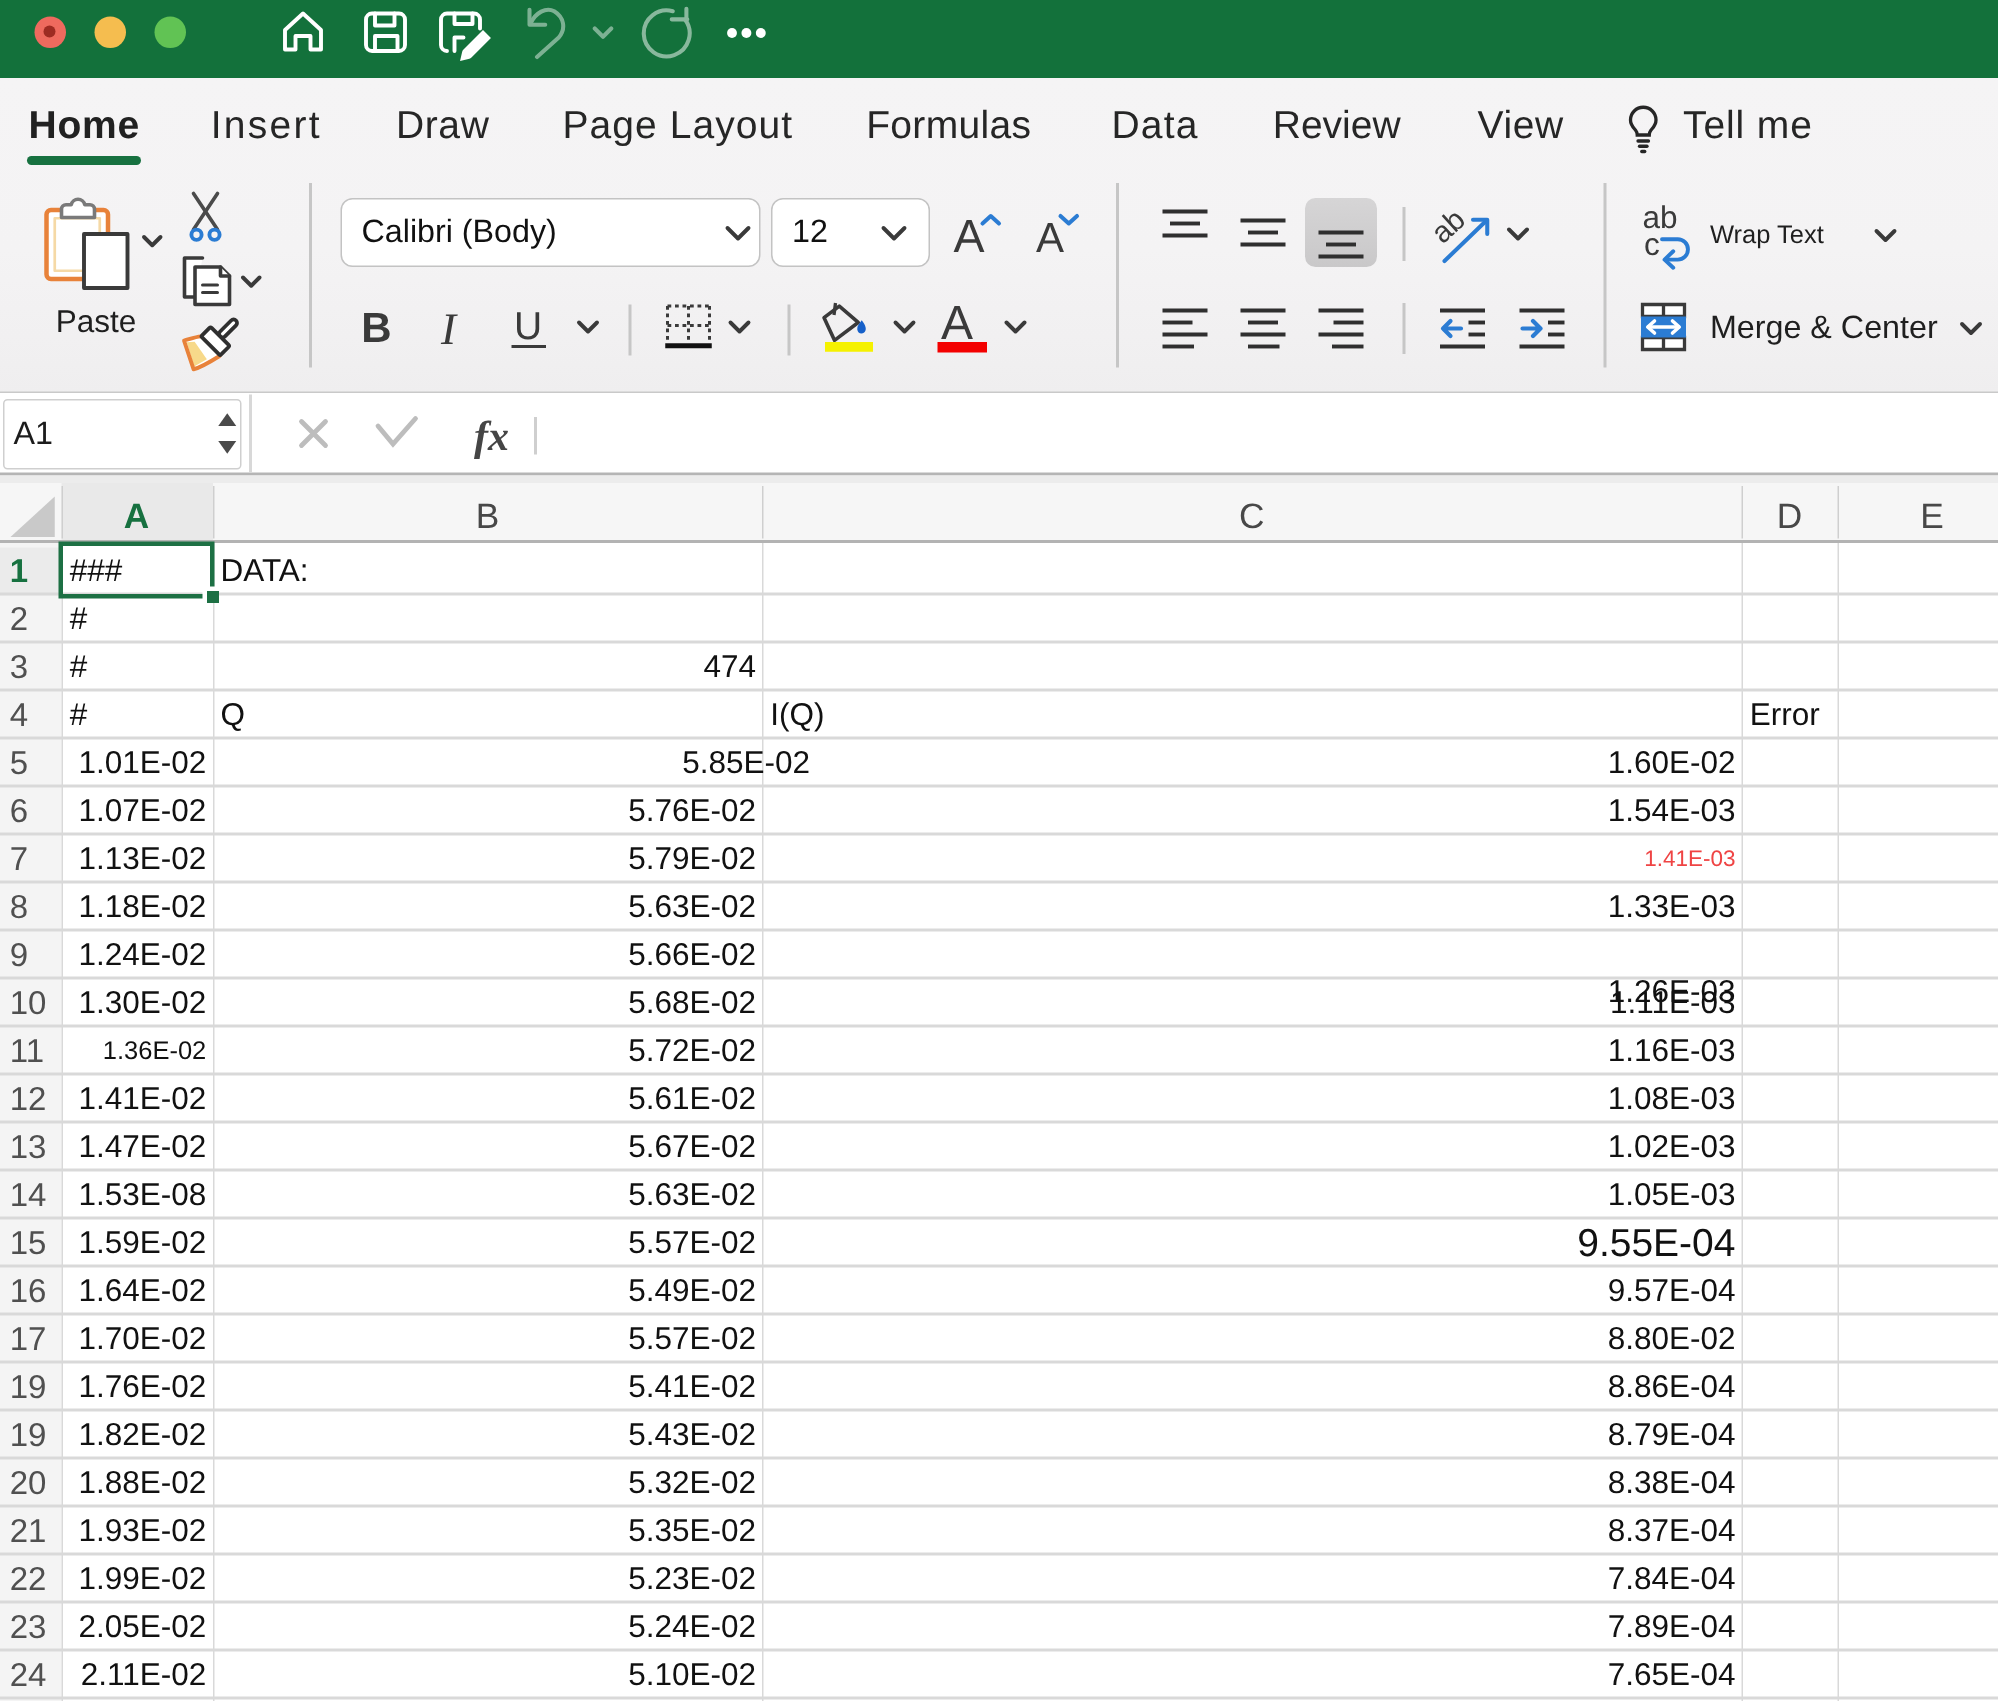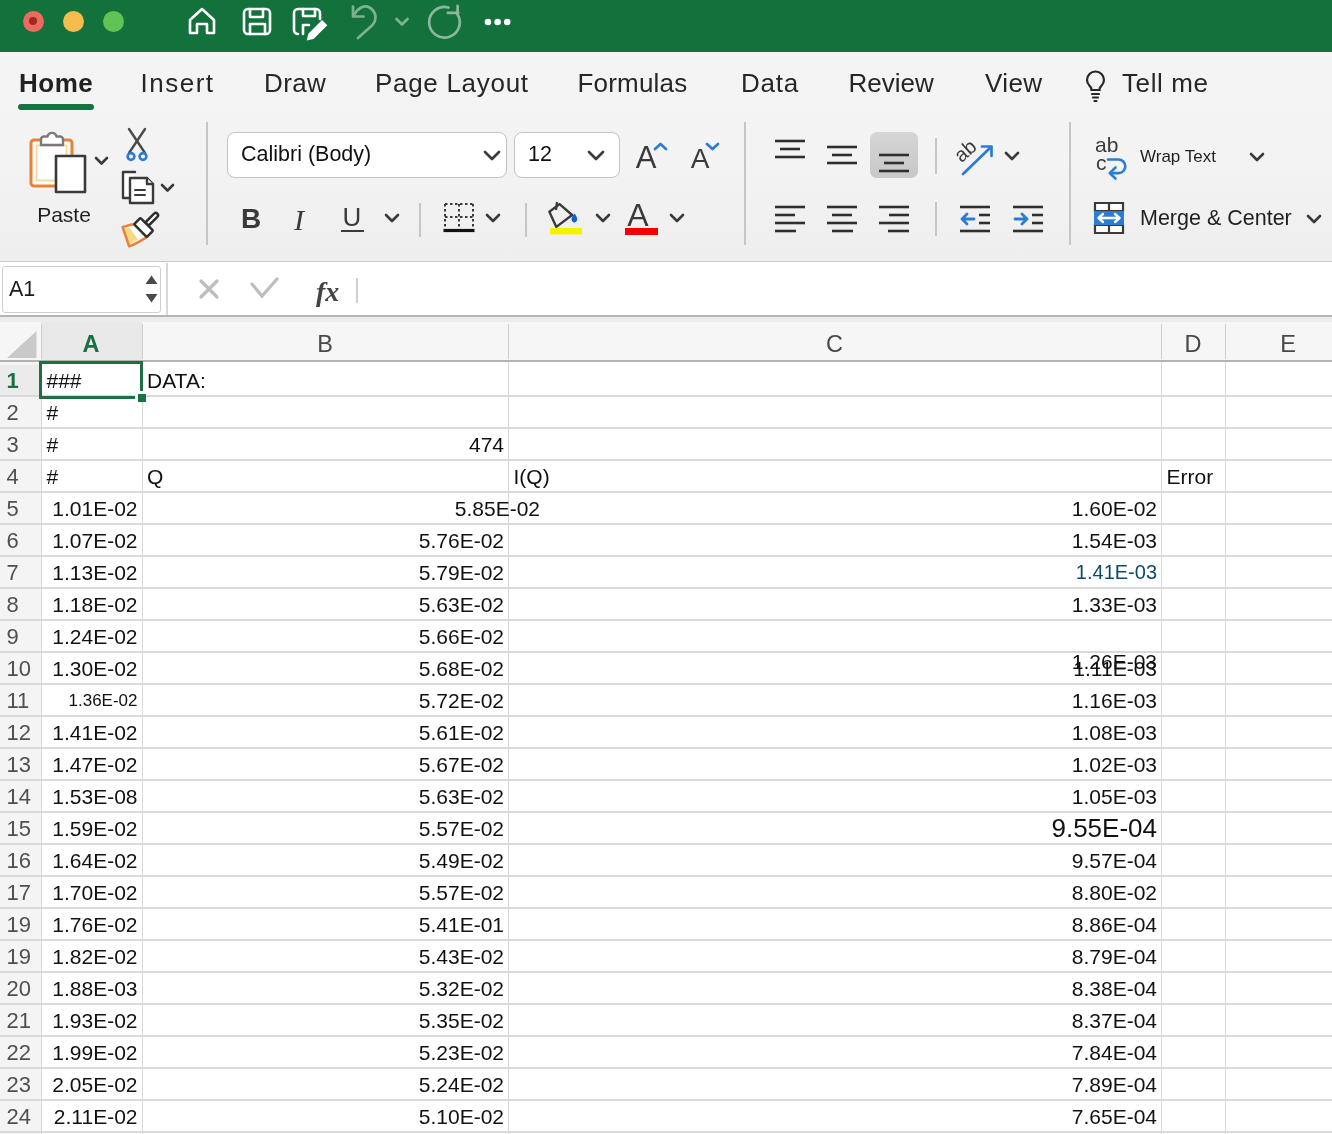--- a/index.html
+++ b/index.html
@@ -361,21 +361,21 @@
 <div style="position:absolute;white-space:nowrap;font-size:21px;color:#111111;font-weight:400;line-height:21px;left:513.5px;top:466.1px;">I(Q)</div>
 <div style="position:absolute;white-space:nowrap;font-size:21px;color:#111111;font-weight:400;line-height:21px;left:1166.5px;top:466.1px;">Error</div>
 <div style="position:absolute;white-space:nowrap;font-size:21px;color:#111111;font-weight:400;line-height:21px;right:1194.5px;top:498.1px;">1.01E-02</div>
 <div style="position:absolute;white-space:nowrap;font-size:21px;color:#111111;font-weight:400;line-height:21px;right:792px;top:498.1px;">5.85E-02</div>
 <div style="position:absolute;white-space:nowrap;font-size:21px;color:#111111;font-weight:400;line-height:21px;right:175px;top:498.1px;">1.60E-02</div>
 <div style="position:absolute;white-space:nowrap;font-size:21px;color:#111111;font-weight:400;line-height:21px;right:1194.5px;top:530.1px;">1.07E-02</div>
 <div style="position:absolute;white-space:nowrap;font-size:21px;color:#111111;font-weight:400;line-height:21px;right:828px;top:530.1px;">5.76E-02</div>
 <div style="position:absolute;white-space:nowrap;font-size:21px;color:#111111;font-weight:400;line-height:21px;right:175px;top:530.1px;">1.54E-03</div>
 <div style="position:absolute;white-space:nowrap;font-size:21px;color:#111111;font-weight:400;line-height:21px;right:1194.5px;top:562.1px;">1.13E-02</div>
 <div style="position:absolute;white-space:nowrap;font-size:21px;color:#111111;font-weight:400;line-height:21px;right:828px;top:562.1px;">5.79E-02</div>
-<div style="position:absolute;white-space:nowrap;font-size:20px;color:#0c4a6e;font-weight:400;line-height:21px;right:175px;top:562.1px;">1.41E-03</div>
+<div style="position:absolute;white-space:nowrap;font-size:15px;color:#ef4444;font-weight:400;line-height:21px;right:175px;top:562.1px;">1.41E-03</div>
 <div style="position:absolute;white-space:nowrap;font-size:21px;color:#111111;font-weight:400;line-height:21px;right:1194.5px;top:594.1px;">1.18E-02</div>
 <div style="position:absolute;white-space:nowrap;font-size:21px;color:#111111;font-weight:400;line-height:21px;right:828px;top:594.1px;">5.63E-02</div>
 <div style="position:absolute;white-space:nowrap;font-size:21px;color:#111111;font-weight:400;line-height:21px;right:175px;top:594.1px;">1.33E-03</div>
 <div style="position:absolute;white-space:nowrap;font-size:21px;color:#111111;font-weight:400;line-height:21px;right:1194.5px;top:626.1px;">1.24E-02</div>
 <div style="position:absolute;white-space:nowrap;font-size:21px;color:#111111;font-weight:400;line-height:21px;right:828px;top:626.1px;">5.66E-02</div>
 <div style="position:absolute;white-space:nowrap;font-size:21px;color:#111111;font-weight:400;line-height:21px;right:175px;top:626.1px;margin-top:25px;">1.26E-03</div>
 <div style="position:absolute;white-space:nowrap;font-size:21px;color:#111111;font-weight:400;line-height:21px;right:1194.5px;top:658.1px;">1.30E-02</div>
 <div style="position:absolute;white-space:nowrap;font-size:21px;color:#111111;font-weight:400;line-height:21px;right:828px;top:658.1px;">5.68E-02</div>
 <div style="position:absolute;white-space:nowrap;font-size:21px;color:#111111;font-weight:400;line-height:21px;right:175px;top:658.1px;">1.11E-03</div>
 <div style="position:absolute;white-space:nowrap;font-size:17px;color:#111111;font-weight:400;line-height:21px;right:1194.5px;top:690.1px;">1.36E-02</div>
@@ -393,26 +393,26 @@
 <div style="position:absolute;white-space:nowrap;font-size:21px;color:#111111;font-weight:400;line-height:21px;right:1194.5px;top:818.1px;">1.59E-02</div>
 <div style="position:absolute;white-space:nowrap;font-size:21px;color:#111111;font-weight:400;line-height:21px;right:828px;top:818.1px;">5.57E-02</div>
 <div style="position:absolute;white-space:nowrap;font-size:26px;color:#111111;font-weight:400;line-height:21px;right:175px;top:818.1px;">9.55E-04</div>
 <div style="position:absolute;white-space:nowrap;font-size:21px;color:#111111;font-weight:400;line-height:21px;right:1194.5px;top:850.1px;">1.64E-02</div>
 <div style="position:absolute;white-space:nowrap;font-size:21px;color:#111111;font-weight:400;line-height:21px;right:828px;top:850.1px;">5.49E-02</div>
 <div style="position:absolute;white-space:nowrap;font-size:21px;color:#111111;font-weight:400;line-height:21px;right:175px;top:850.1px;">9.57E-04</div>
 <div style="position:absolute;white-space:nowrap;font-size:21px;color:#111111;font-weight:400;line-height:21px;right:1194.5px;top:882.1px;">1.70E-02</div>
 <div style="position:absolute;white-space:nowrap;font-size:21px;color:#111111;font-weight:400;line-height:21px;right:828px;top:882.1px;">5.57E-02</div>
 <div style="position:absolute;white-space:nowrap;font-size:21px;color:#111111;font-weight:400;line-height:21px;right:175px;top:882.1px;">8.80E-02</div>
 <div style="position:absolute;white-space:nowrap;font-size:21px;color:#111111;font-weight:400;line-height:21px;right:1194.5px;top:914.1px;">1.76E-02</div>
-<div style="position:absolute;white-space:nowrap;font-size:21px;color:#111111;font-weight:400;line-height:21px;right:828px;top:914.1px;">5.41E-01</div>
+<div style="position:absolute;white-space:nowrap;font-size:21px;color:#111111;font-weight:400;line-height:21px;right:828px;top:914.1px;">5.41E-02</div>
 <div style="position:absolute;white-space:nowrap;font-size:21px;color:#111111;font-weight:400;line-height:21px;right:175px;top:914.1px;">8.86E-04</div>
 <div style="position:absolute;white-space:nowrap;font-size:21px;color:#111111;font-weight:400;line-height:21px;right:1194.5px;top:946.1px;">1.82E-02</div>
 <div style="position:absolute;white-space:nowrap;font-size:21px;color:#111111;font-weight:400;line-height:21px;right:828px;top:946.1px;">5.43E-02</div>
 <div style="position:absolute;white-space:nowrap;font-size:21px;color:#111111;font-weight:400;line-height:21px;right:175px;top:946.1px;">8.79E-04</div>
-<div style="position:absolute;white-space:nowrap;font-size:21px;color:#111111;font-weight:400;line-height:21px;right:1194.5px;top:978.1px;">1.88E-03</div>
+<div style="position:absolute;white-space:nowrap;font-size:21px;color:#111111;font-weight:400;line-height:21px;right:1194.5px;top:978.1px;">1.88E-02</div>
 <div style="position:absolute;white-space:nowrap;font-size:21px;color:#111111;font-weight:400;line-height:21px;right:828px;top:978.1px;">5.32E-02</div>
 <div style="position:absolute;white-space:nowrap;font-size:21px;color:#111111;font-weight:400;line-height:21px;right:175px;top:978.1px;">8.38E-04</div>
 <div style="position:absolute;white-space:nowrap;font-size:21px;color:#111111;font-weight:400;line-height:21px;right:1194.5px;top:1010.1px;">1.93E-02</div>
 <div style="position:absolute;white-space:nowrap;font-size:21px;color:#111111;font-weight:400;line-height:21px;right:828px;top:1010.1px;">5.35E-02</div>
 <div style="position:absolute;white-space:nowrap;font-size:21px;color:#111111;font-weight:400;line-height:21px;right:175px;top:1010.1px;">8.37E-04</div>
 <div style="position:absolute;white-space:nowrap;font-size:21px;color:#111111;font-weight:400;line-height:21px;right:1194.5px;top:1042.1px;">1.99E-02</div>
 <div style="position:absolute;white-space:nowrap;font-size:21px;color:#111111;font-weight:400;line-height:21px;right:828px;top:1042.1px;">5.23E-02</div>
 <div style="position:absolute;white-space:nowrap;font-size:21px;color:#111111;font-weight:400;line-height:21px;right:175px;top:1042.1px;">7.84E-04</div>
 <div style="position:absolute;white-space:nowrap;font-size:21px;color:#111111;font-weight:400;line-height:21px;right:1194.5px;top:1074.1px;">2.05E-02</div>
 <div style="position:absolute;white-space:nowrap;font-size:21px;color:#111111;font-weight:400;line-height:21px;right:828px;top:1074.1px;">5.24E-02</div>

